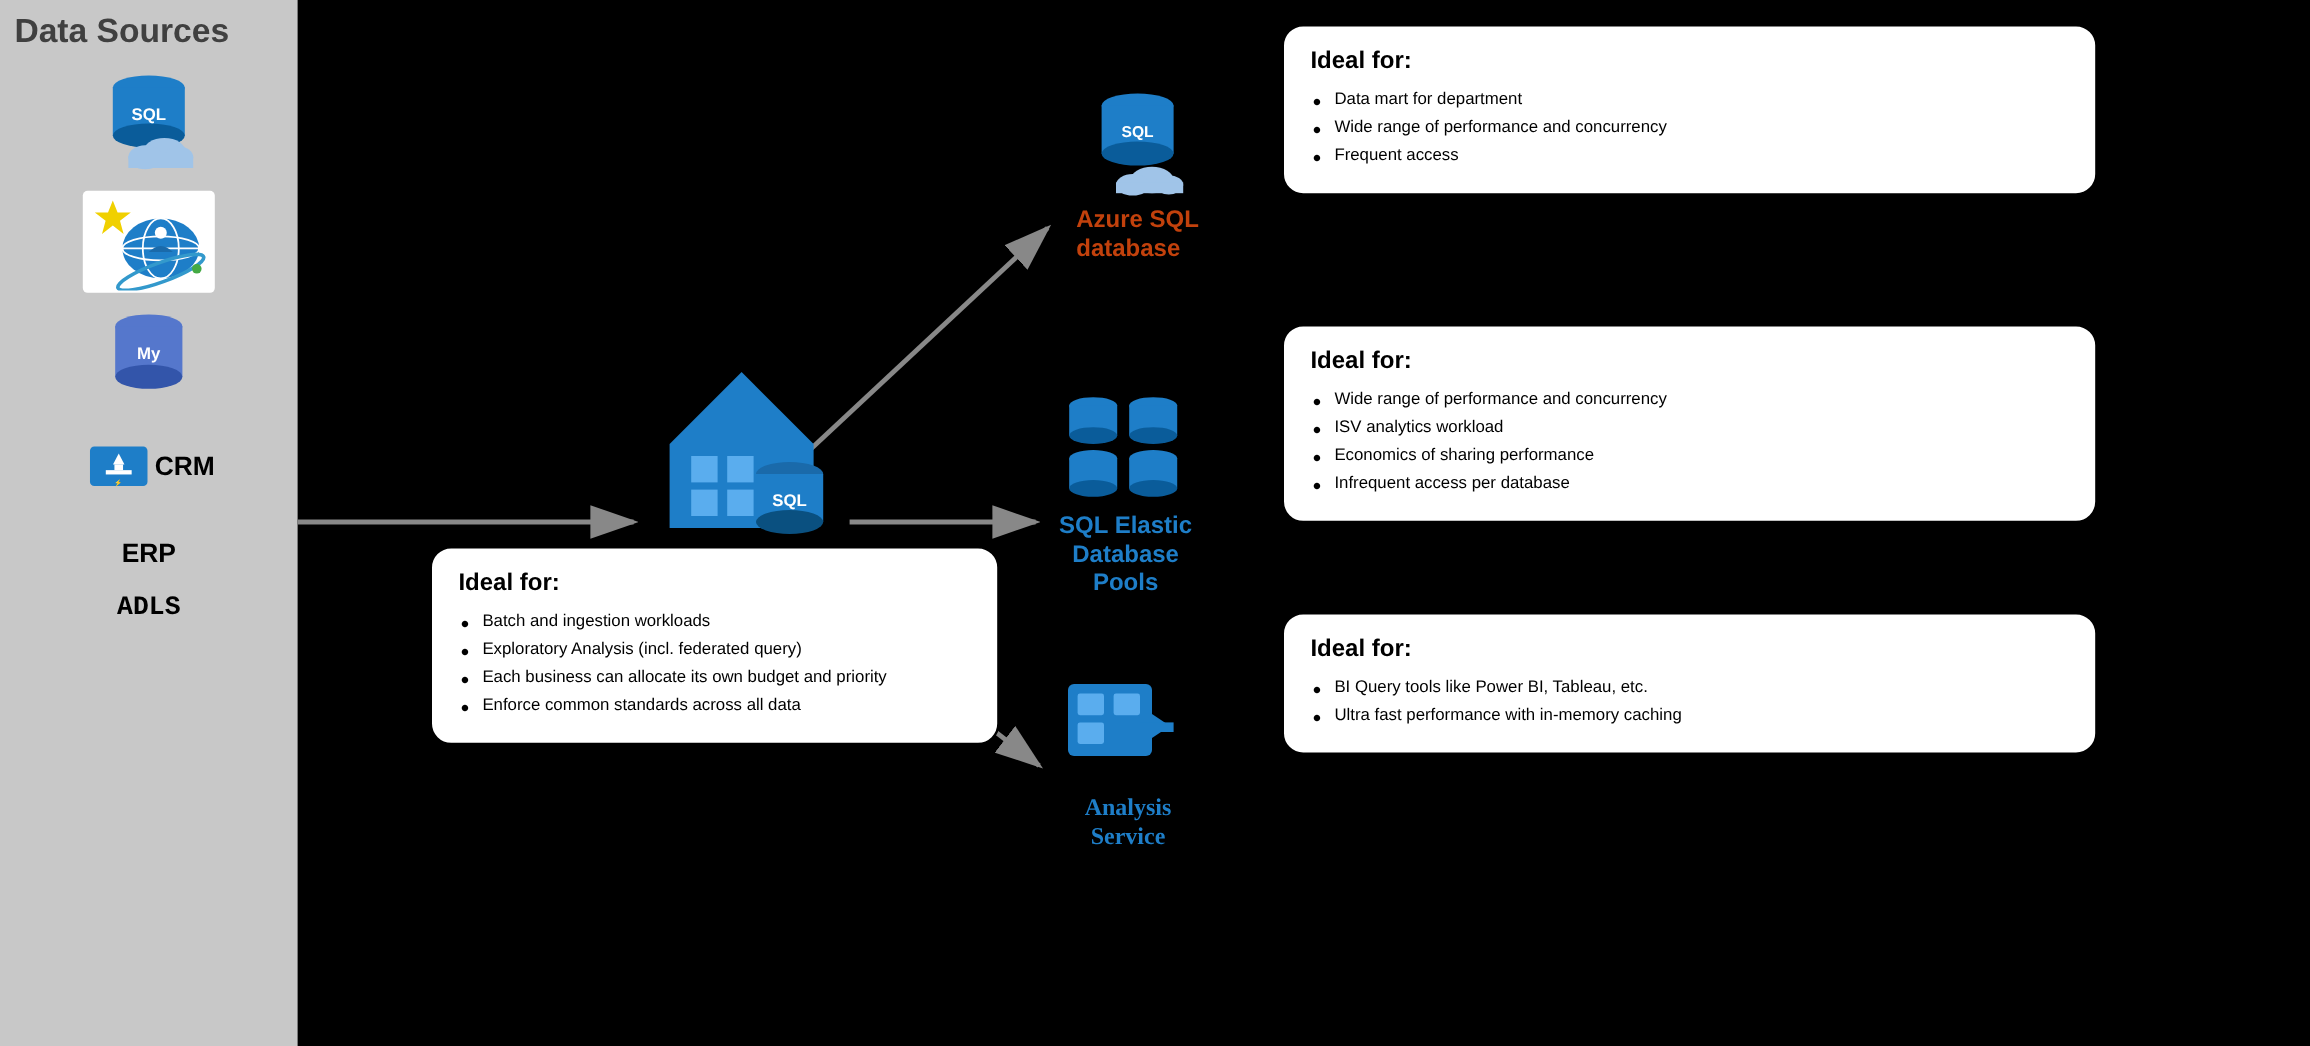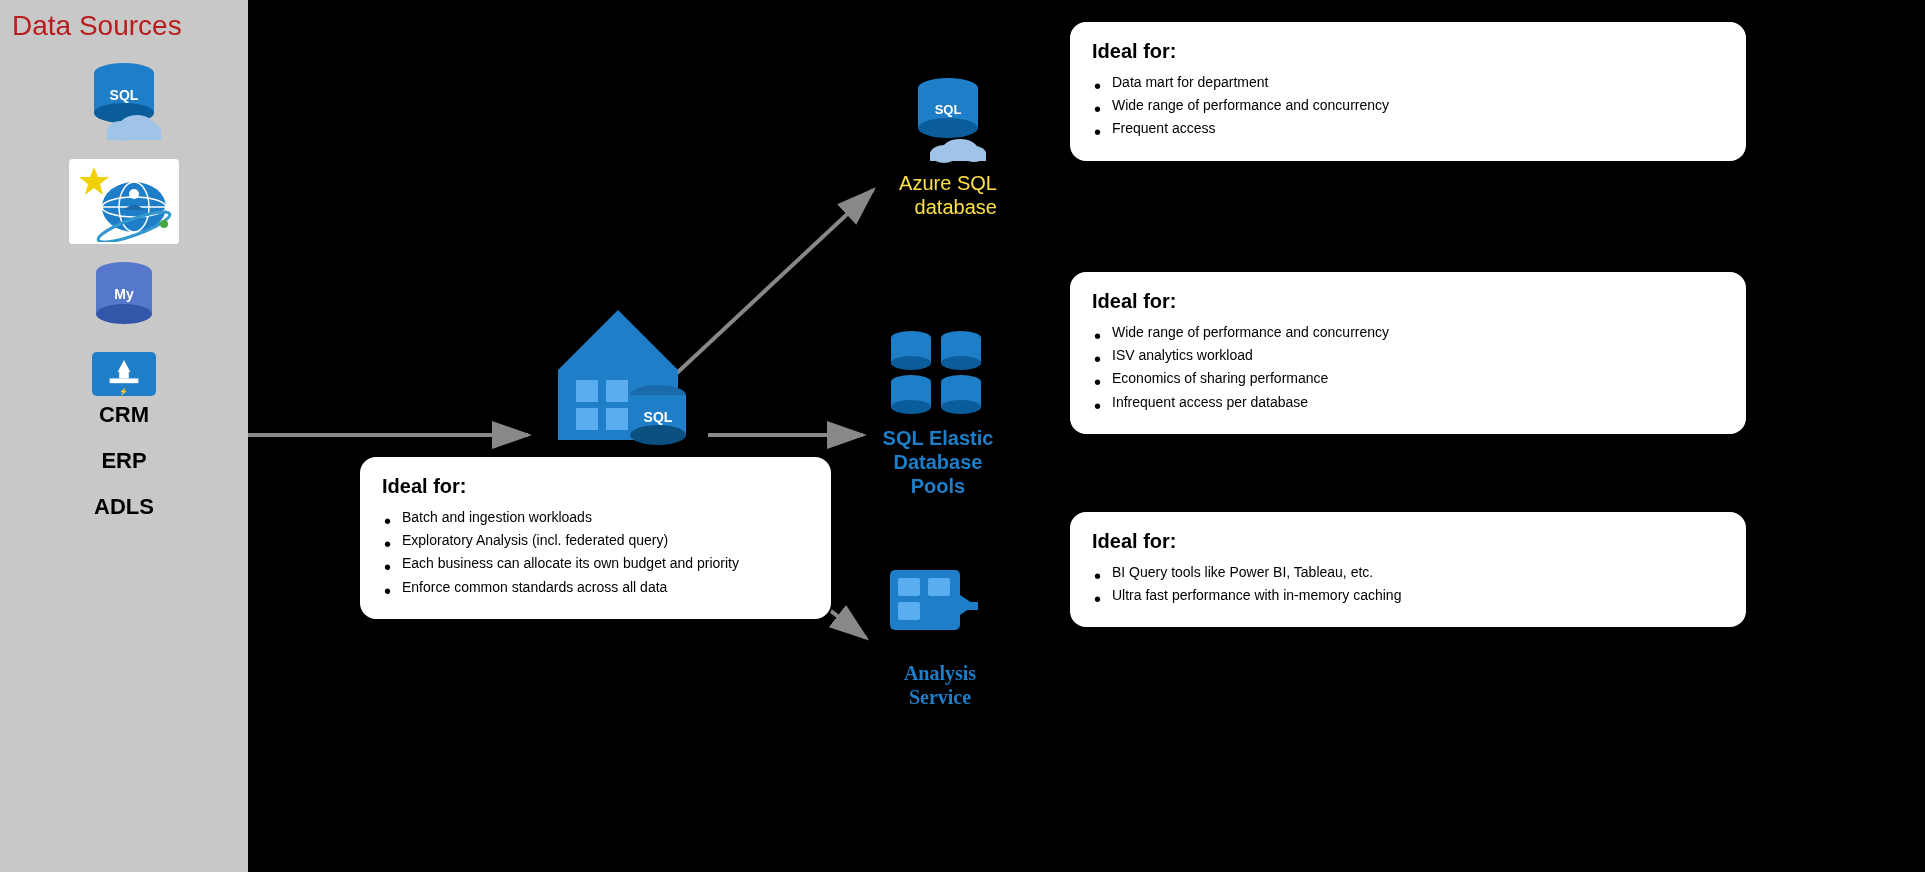--- a/index.html
+++ b/index.html
@@ -27,22 +27,22 @@
       height: 872px;
       background: #c8c8c8;
       display: flex;
       flex-direction: column;
       align-items: center;
       padding: 10px 0;
     }
 
     .sidebar-title {
       font-size: 28px;
-      font-weight: normal;
-      color: #b91c1c;
+      font-weight: bold;
+      color: #404040;
       align-self: flex-start;
       padding-left: 12px;
       margin-bottom: 10px;
     }
 
     .sidebar-icons {
       display: flex;
       flex-direction: column;
       align-items: center;
       gap: 12px;
@@ -78,21 +78,21 @@
       display: flex;
       align-items: center;
       justify-content: center;
     }
 
     
     .icon-crm {
       width: 110px;
       height: 80px;
       display: flex;
-      flex-direction: column;
+      flex-direction: row;
       align-items: center;
       justify-content: space-between;
       gap: 0;
     }
 
     .sidebar-label {
       font-size: 22px;
       font-weight: bold;
       color: #000;
       margin-top: 2px;
@@ -292,21 +292,21 @@
           <rect x="32" y="38" width="36" height="6" fill="white"></rect>
           <text x="50" y="58" text-anchor="middle" fill="white" font-size="9" font-weight="bold">⚡</text>
         </svg>
         <span class="sidebar-label">CRM</span>
       </div>
 
       <div style="margin-top: 8px;">
         <span class="sidebar-label">ERP</span>
       </div>
 
-      <div style="margin-top: 8px;">
+      <div style="margin-top: 8px; font-family: Liberation Mono, monospace;">
         <span class="sidebar-label">ADLS</span>
       </div>
 
     </div>
   </div>
 
   <div class="diagram-area">
 
     <svg class="arrows-svg" xmlns="http://www.w3.org/2000/svg">
       <defs>
@@ -353,21 +353,21 @@
         <rect x="30" y="18" width="60" height="40" fill="#1e7ec8"></rect>
         <ellipse cx="60" cy="58" rx="30" ry="10" fill="#0a5c9a"></ellipse>
         <text x="60" y="44" text-anchor="middle" fill="white" font-size="13" font-weight="bold">SQL</text>
 
         <ellipse cx="72" cy="80" rx="18" ry="11" fill="#a0c4e8"></ellipse>
         <ellipse cx="56" cy="84" rx="14" ry="9" fill="#a0c4e8"></ellipse>
         <ellipse cx="86" cy="84" rx="12" ry="8" fill="#a0c4e8"></ellipse>
         <rect x="42" y="82" width="56" height="9" fill="#a0c4e8"></rect>
       </svg>
       <div class="target-label">
-        <span style="white-space:pre-line; font-size:20px; font-weight:normal; color:#fde047; text-align:right; display:block;">Azure SQL
+        <span style="white-space:pre-line; font-size:20px; font-weight:bold; color:#c2410c; text-align:left; display:block;">Azure SQL
 database</span>
       </div>
     </div>
 
     <div class="target-node node-elastic">
       <svg width="130" height="100" viewBox="0 0 130 100">
 
         <ellipse cx="38" cy="18" rx="20" ry="7" fill="#1e7ec8"></ellipse>
         <rect x="18" y="18" width="40" height="25" fill="#1e7ec8"></rect>
         <ellipse cx="38" cy="43" rx="20" ry="7" fill="#0a5c9a"></ellipse>

